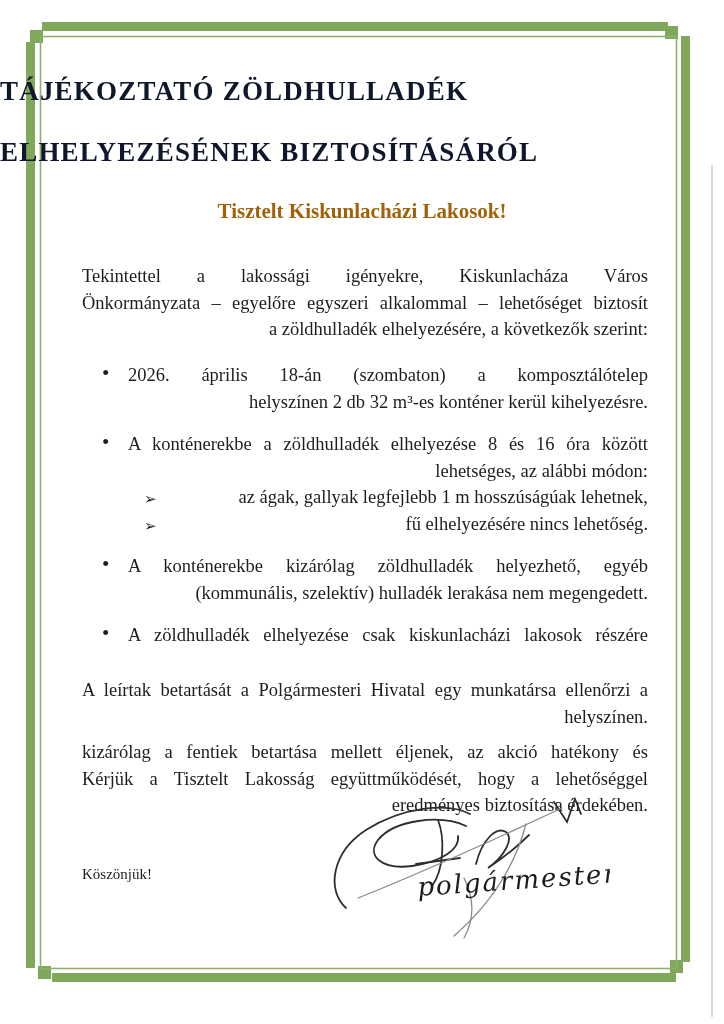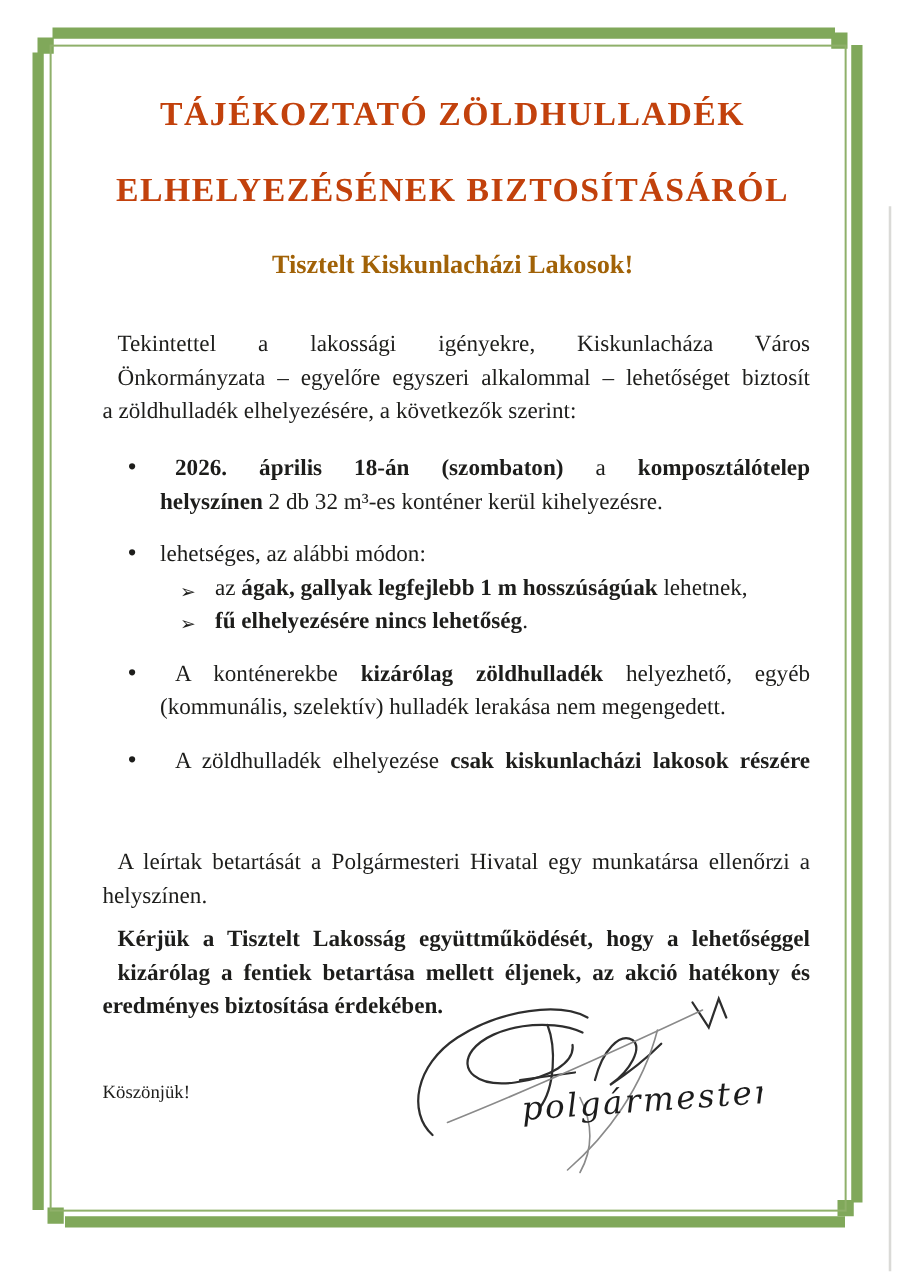--- a/index.html
+++ b/index.html
@@ -7,38 +7,38 @@
     width:724px;height:1024px;background:#ffffff;position:relative;overflow:hidden;
     font-family:"Liberation Serif", serif;color:#1d1d1b;
   }
   .abs{position:absolute;}
   
   #frame{left:0;top:0;}
   
   #scan-line{left:711px;top:165px;width:2px;height:852px;background:#d4d4d0;opacity:.85;}
   
   .title{
-    left:0;right:0;text-align:center;font-weight:bold;color:#c2410c;
+    left:0;right:0;text-align:left;font-weight:bold;color:#0f172a;
     font-size:27px;letter-spacing:1.2px;line-height:30px;
   }
   #title1{top:76px;}
   #title2{top:137px;}
   #salutation{
     left:0;right:0;top:199px;text-align:center;font-weight:bold;font-size:21px;color:#a16207;
   }
   
   .block{left:82px;width:566px;font-size:18.5px;line-height:26.5px;}
   #intro{top:263px;}
   #bullet-list{top:362px;}
   #inspection{top:677px;}
   #request{top:739px;font-weight:bold;}
   #closing{top:861px;font-size:15px;}
-  .jl{text-align:left;}
-  .jl.just{text-align:justify;text-align-last:justify;margin-left:12px;}
-  .b{font-weight:bold;}
+  .jl{text-align:right;}
+  .jl.just{text-align:justify;text-align-last:justify;}
+  .b{font-weight:normal;}
   
   .bullet-item{position:relative;margin-bottom:16px;}
   .dot{position:absolute;left:20px;top:-2px;font-size:21px;color:#1d1d1b;}
   .bmain{padding-left:46px;}
   .subitem{position:relative;padding-left:90px;}
   .arrow{
     position:absolute;left:62px;top:2px;font-size:15px;
     font-family:"DejaVu Sans", sans-serif;color:#1d1d1b;
   }
   
@@ -78,20 +78,21 @@
     <div class="bullet-item">
       <span class="dot">•</span>
       <div class="bmain">
         <div class="jl just"><span class="b">2026. április 18-án (szombaton)</span><span> a </span><span class="b">komposztálótelep</span></div>
         <div class="jl"><span class="b">helyszínen</span><span> 2 db 32 m³-es konténer kerül kihelyezésre.</span></div>
       </div>
     </div>
     <div class="bullet-item">
       <span class="dot">•</span>
       <div class="bmain">
+        <div class="jl just"><span>A konténerekbe a zöldhulladék elhelyezése </span><span class="b">8 és 16 óra között</span></div>
         <div class="jl"><span>lehetséges, az alábbi módon:</span></div>
       </div>
       <div class="subitem">
         <span class="arrow">➢</span>
         <div>
           <div class="jl"><span>az </span><span class="b">ágak, gallyak legfejlebb 1 m hosszúságúak</span><span> lehetnek,</span></div>
         </div>
       </div>
       <div class="subitem">
         <span class="arrow">➢</span>
@@ -114,22 +115,22 @@
       </div>
     </div>
   </div>
 
 <div id="inspection" class="abs block">
     <div class="jl just"><span>A leírtak betartását a Polgármesteri Hivatal egy munkatársa ellenőrzi a</span></div>
     <div class="jl"><span>helyszínen.</span></div>
   </div>
 
 <div id="request" class="abs block">
+    <div class="jl just"><span class="b">kizárólag a fentiek betartása mellett éljenek, az akció hatékony és</span></div>
     <div class="jl just"><span class="b">Kérjük a Tisztelt Lakosság együttműködését, hogy a lehetőséggel</span></div>
-    <div class="jl just"><span class="b">kizárólag a fentiek betartása mellett éljenek, az akció hatékony és</span></div>
     <div class="jl"><span class="b">eredményes biztosítása érdekében.</span></div>
   </div>
 
 <div id="closing" class="abs block">Köszönjük!</div>
 
 <div id="signature" class="abs">
   <svg width="292" height="158" viewBox="0 0 292 158">
     <g fill="none" stroke="#2e2e2e" stroke-width="1.8" stroke-linecap="round">
       <path d="M 28 122 C 8 104, 14 66, 48 44 C 84 21, 130 16, 152 28"></path>
       <path d="M 148 40 C 122 28, 76 34, 60 54 C 48 70, 64 84, 94 80 C 122 76, 142 64, 140 50"></path>

